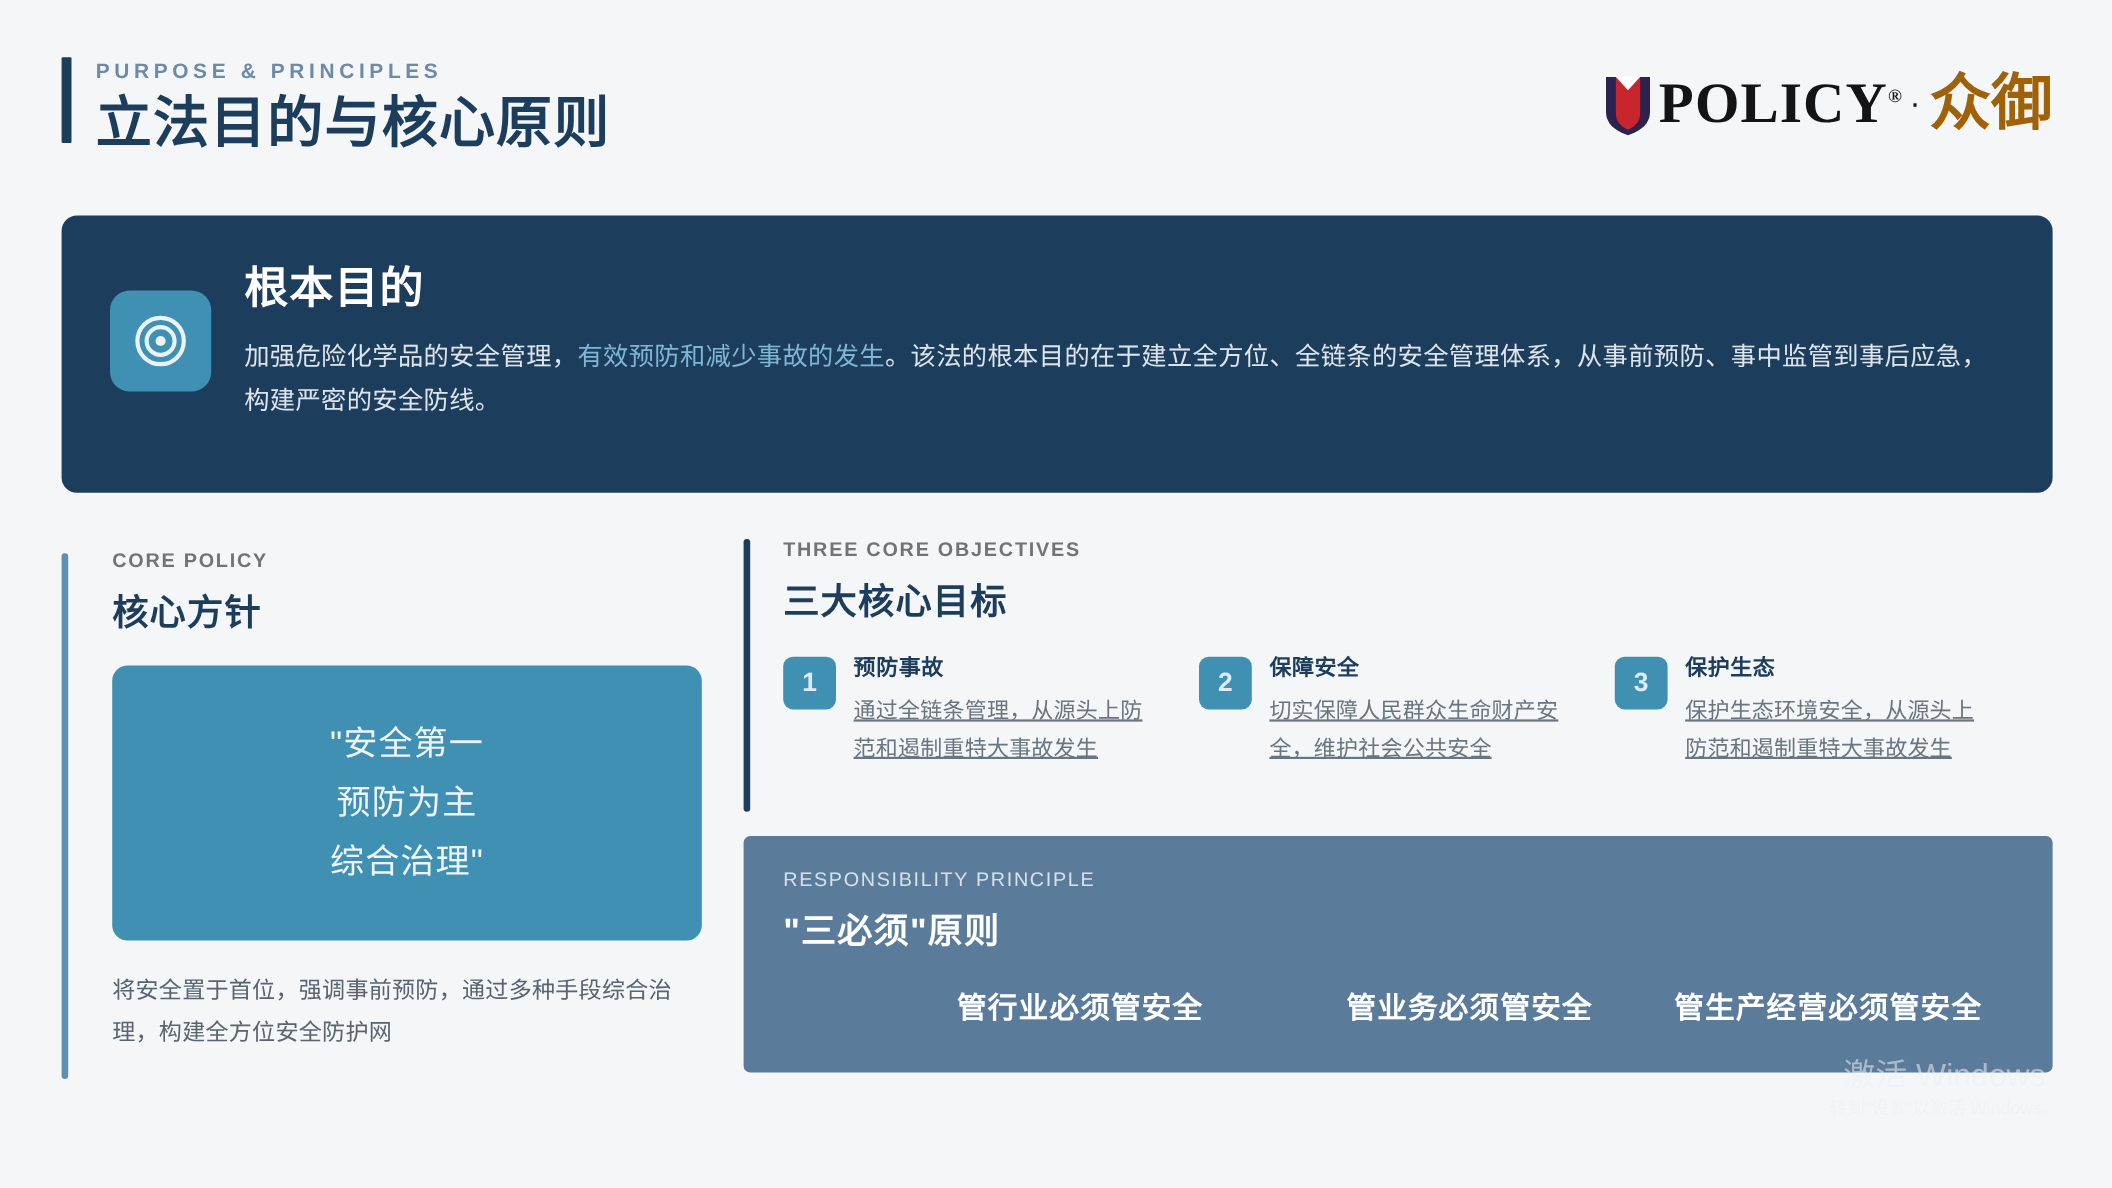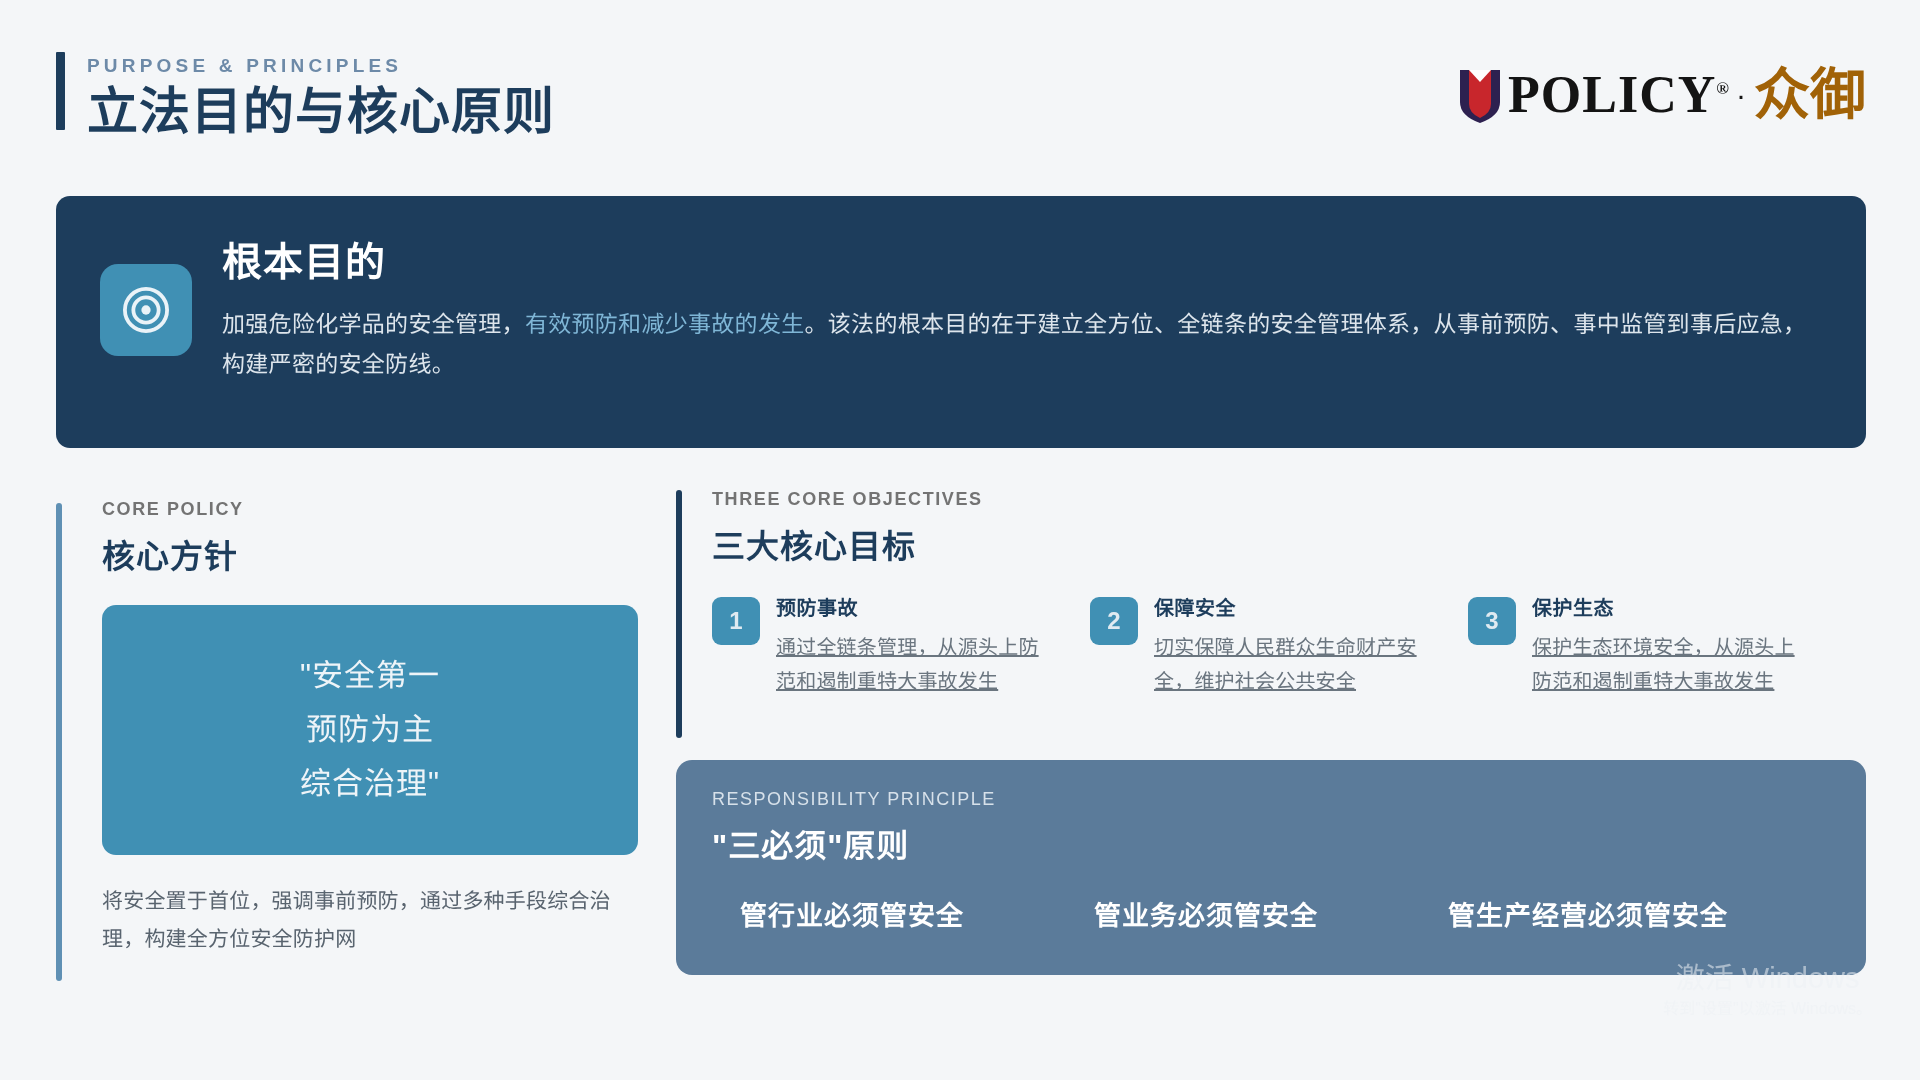--- a/index.html
+++ b/index.html
@@ -224,21 +224,21 @@
     letter-spacing: 0.2px;
     text-decoration: underline;
   }
 
   
   .resp {
     position: absolute;
     left: 676px; top: 760px;
     width: 1190px; height: 215px;
     background: #5b7b9a;
-    border-radius: 16px;
+    border-radius: 6px;
     box-sizing: border-box;
     padding: 30px 36px;
   }
   .resp-eyebrow {
     font-size: 18px;
     letter-spacing: 1.5px;
     color: #d7e1ea;
     font-weight: 500;
     line-height: 1;
   }
@@ -254,21 +254,21 @@
     display: flex;
     margin-top: 32px;
     justify-content: space-around;
     padding: 0 28px;
   }
   .resp-item {
     font-size: 27px;
     font-weight: 700;
     color: #ffffff;
     letter-spacing: 1px;
-    text-align: left;
+    text-align: right;
     flex: 1;
   }
 
   
   .watermark {
     position: absolute;
     right: 48px; bottom: 60px;
     text-align: center;
     color: rgba(236,240,244,0.55);
     pointer-events: none;

